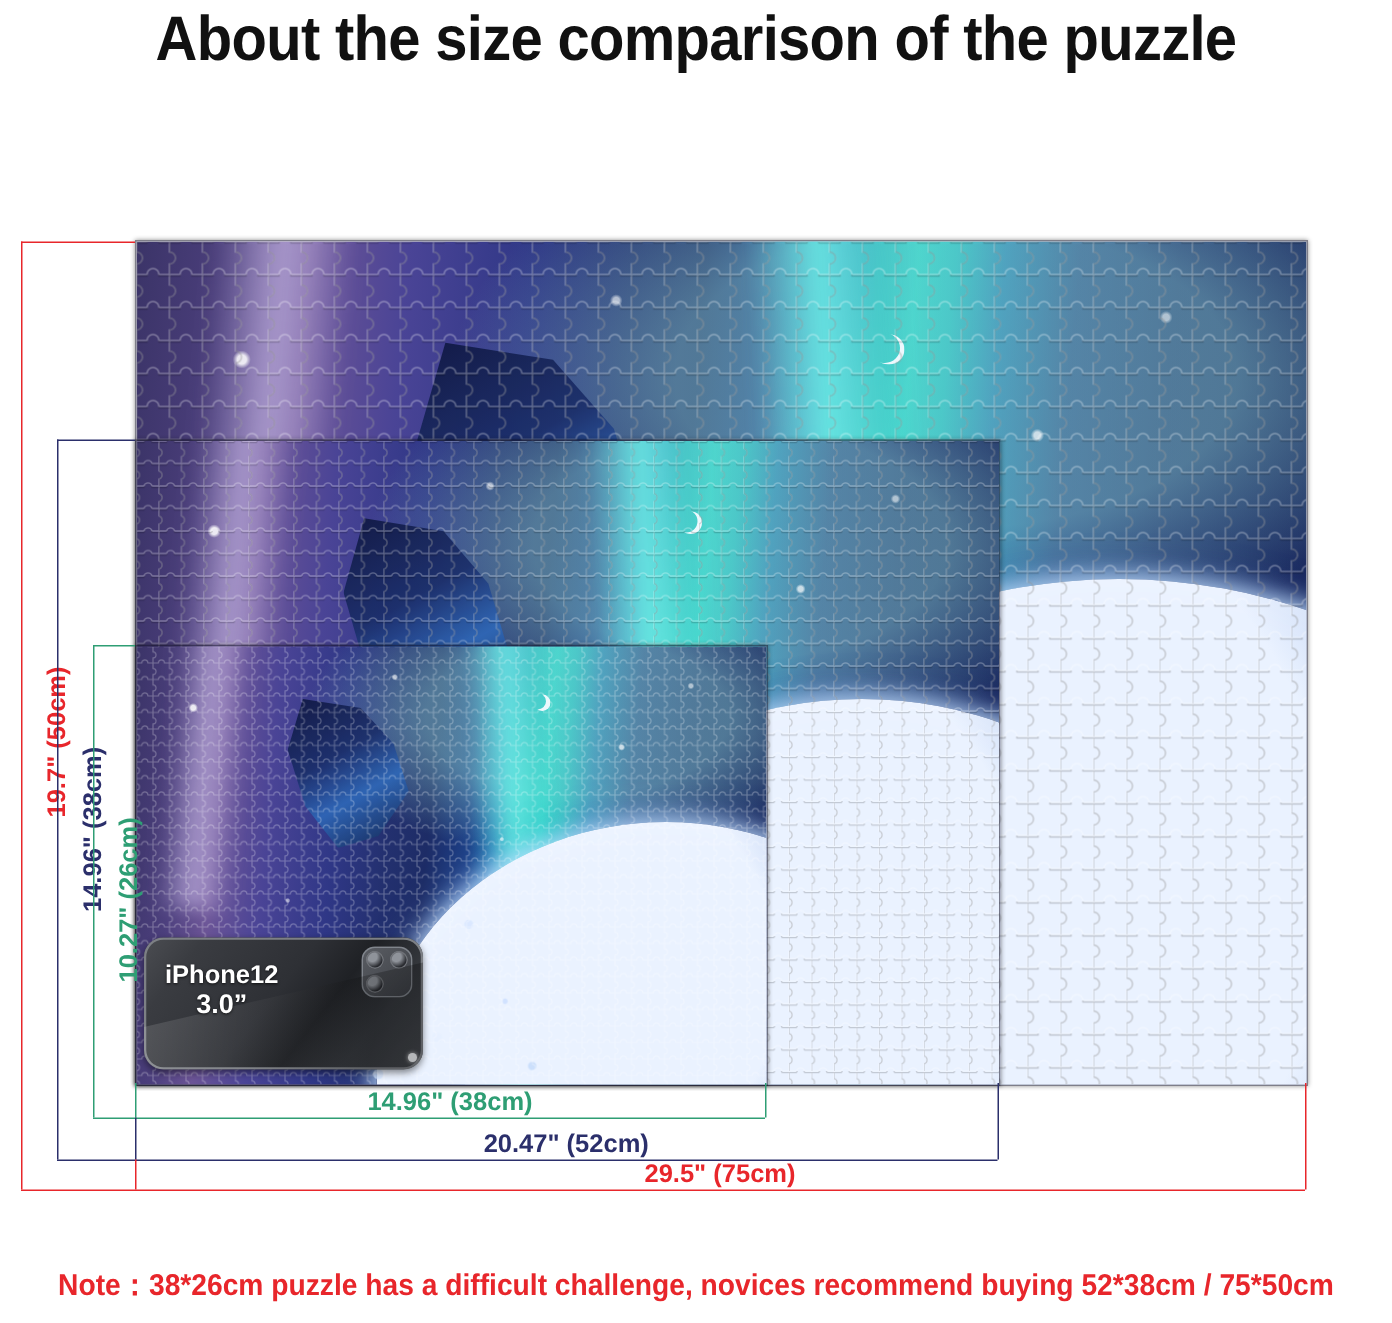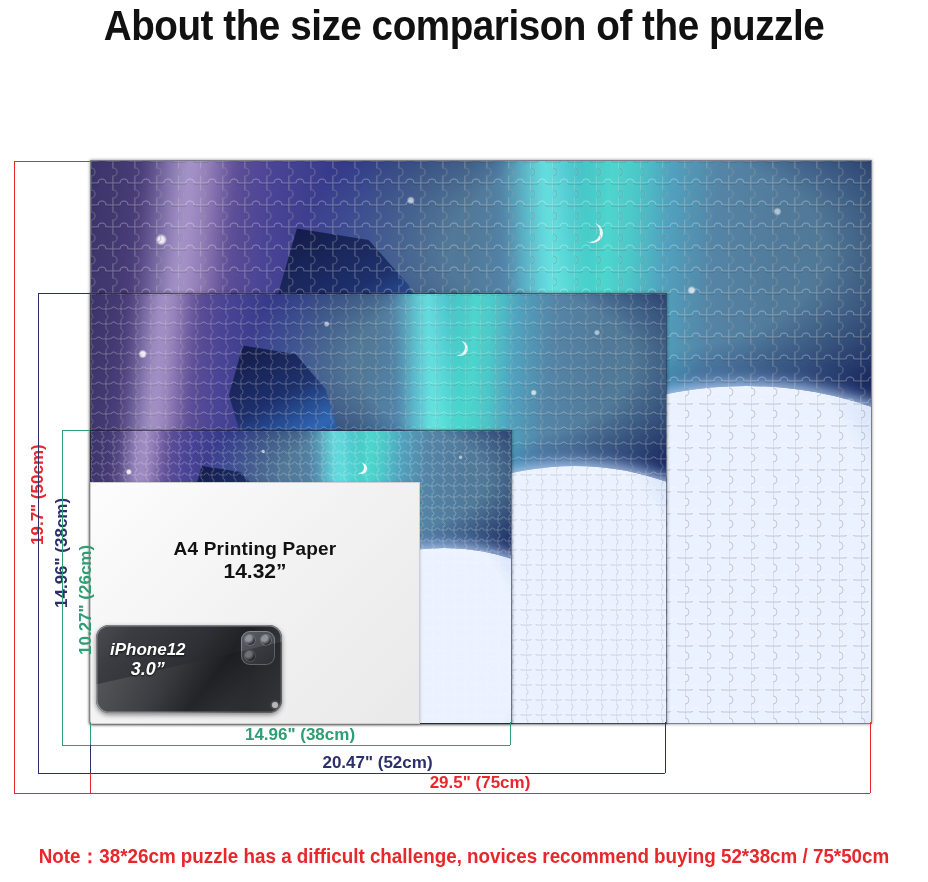--- a/index.html
+++ b/index.html
@@ -137,21 +137,21 @@
   .phone .lens{position:absolute;width:12px;height:12px;border-radius:50%;
     background:radial-gradient(circle at 35% 32%, #8f939a 0 28%, #2a2c31 62%, #15171a 100%);
     box-shadow:inset 0 0 0 1px #6e7177;}
   .phone .lens.l1{left:3px;top:3px;}
   .phone .lens.l2{right:3px;top:3px;}
   .phone .lens.l3{left:3px;bottom:3px;}
   .phone .flash{position:absolute;right:4px;bottom:5px;width:6px;height:6px;border-radius:50%;
     background:#f2f4f7;box-shadow:0 0 3px rgba(255,255,255,.8);}
   .phone-label{
     position:absolute;left:14px;top:16px;color:#ffffff;font-weight:bold;
-    text-shadow:0 1px 2px rgba(0,0,0,.7);line-height:1.1;font-style:italic;
+    text-shadow:0 1px 2px rgba(0,0,0,.7);line-height:1.1;
   }
   .phone-label .p1{font-size:17px;}
   .phone-label .p2{font-size:18px;text-align:center;}
 
   
   .line{position:absolute;}
   .vline{width:0;border-left-width:1.6px;border-left-style:solid;}
   .hline{height:0;border-top-width:1.6px;border-top-style:solid;}
 
   .vlabel{
@@ -233,26 +233,20 @@
       <div class="planet"></div>
       <div class="planet-rim"></div>
       <div class="debris"></div>
       <div class="moon"></div>
     </div>
     <svg class="cuts" viewBox="0 0 420 292" preserveAspectRatio="none">
       <rect width="420" height="292" fill="url(#jig11)"></rect>
     </svg>
   </div>
 
-  <div class="a4" style="left:90px;top:482px;width:328px;height:240px;">
-    <div class="a4-label">
-      <div class="l1">A4 Printing Paper</div>
-      <div class="l2">14.32”</div>
-    </div>
-  </div>
 
   <div class="phone" style="left:96px;top:625px;width:186px;height:88px;">
     <div class="cam">
       <div class="lens l1"></div>
       <div class="lens l2"></div>
       <div class="lens l3"></div>
     </div>
     <div class="flash"></div>
     <div class="gloss"></div>
     <div class="phone-label">

